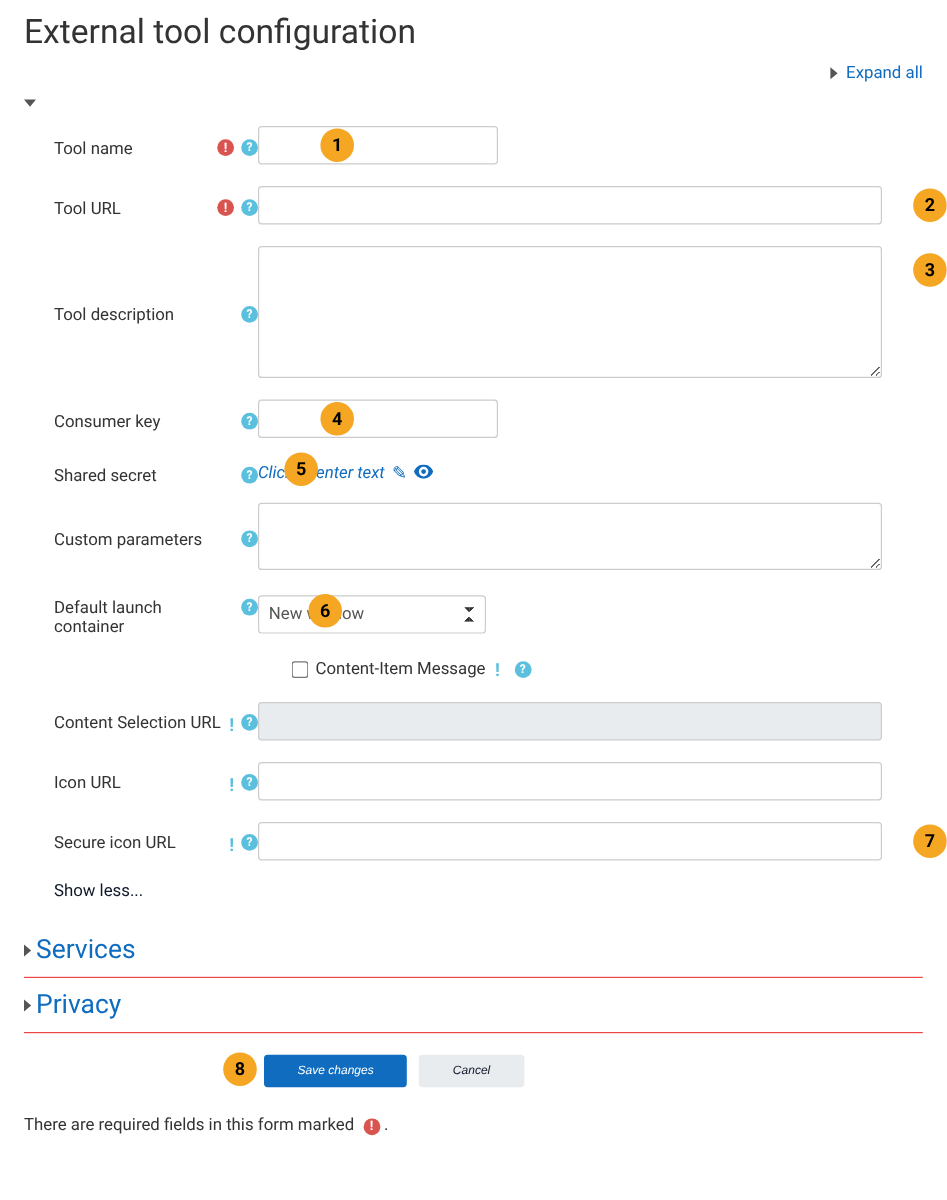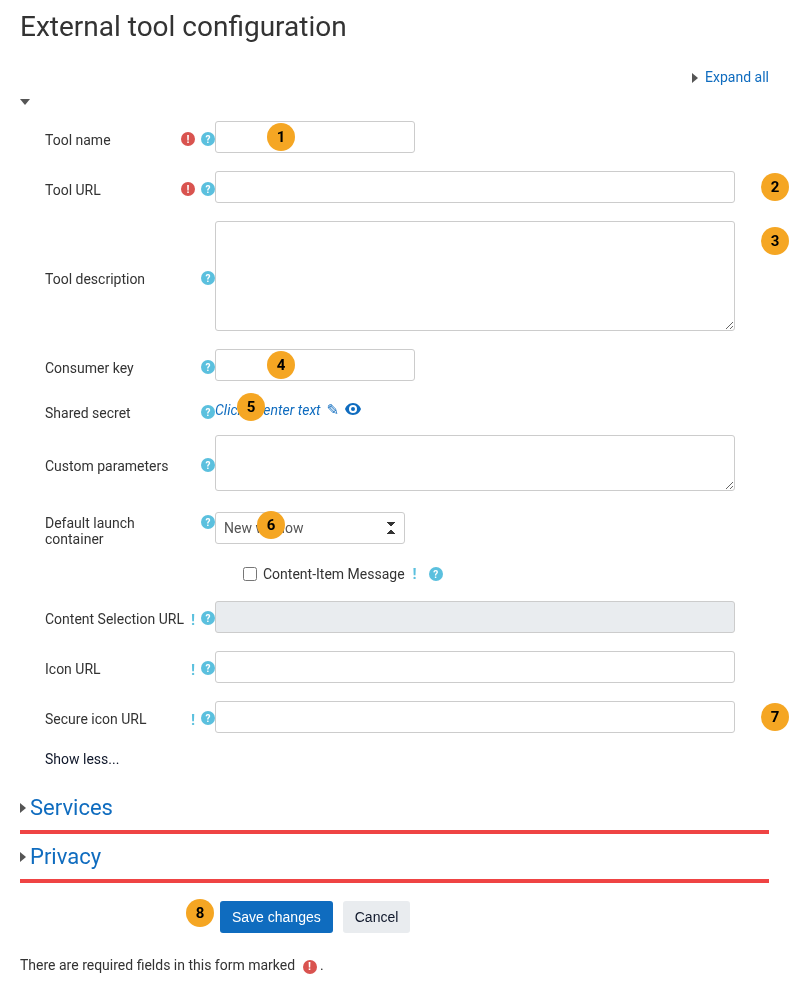--- a/index.html
+++ b/index.html
@@ -8,21 +8,21 @@
       font-size: 14px;
       color: #333;
       background: #fff;
       padding: 10px 20px;
       width: 789px;
     }
     h1 {
       font-size: 28px;
       font-weight: 400;
       color: #333;
-      margin-bottom: 26px;
+      margin-bottom: 10px;
     }
     .expand-all-row {
       text-align: right;
       margin-bottom: 8px;
     }
     .expand-all {
       color: #0f6cbf;
       cursor: pointer;
       font-size: 14px;
     }
@@ -44,21 +44,21 @@
       margin-right: 6px;
       vertical-align: middle;
     }
     .section-header {
       display: flex;
       align-items: center;
       cursor: pointer;
       padding: 6px 0;
     }
     .section-header.collapsed {
-      border-bottom: 4px solid #ef4444;
+      border-bottom: 1px solid #ef4444;
       padding-bottom: 10px;
       margin-bottom: 4px;
     }
     .section-title {
       color: #0f6cbf;
       font-size: 22px;
       font-weight: 400;
     }
     .fields { padding: 10px 0 4px 25px; }
     .field-row {
@@ -190,25 +190,26 @@
     }
     .sections-collapsed { margin-top: 6px; }
     .buttons {
       display: flex;
       align-items: center;
       gap: 10px;
       padding: 14px 0 14px 200px;
       position: relative;
     }
     .btn {
-      padding: 8px 12px;
+      padding: 8px 28px;
       border: none;
       border-radius: 3px;
-      font-size: 14px;
-      cursor: pointer;
+      font-size: 10px;
+      cursor: pointer;
+      font-style: italic;
     }
     .btn-primary { background: #0f6cbf; color: #fff; }
     .btn-secondary { background: #e9ecef; color: #0f172a; }
     .footer-note {
       font-size: 14px;
       color: #333;
       margin-top: 10px;
     }
     .badge {
       position: absolute;

